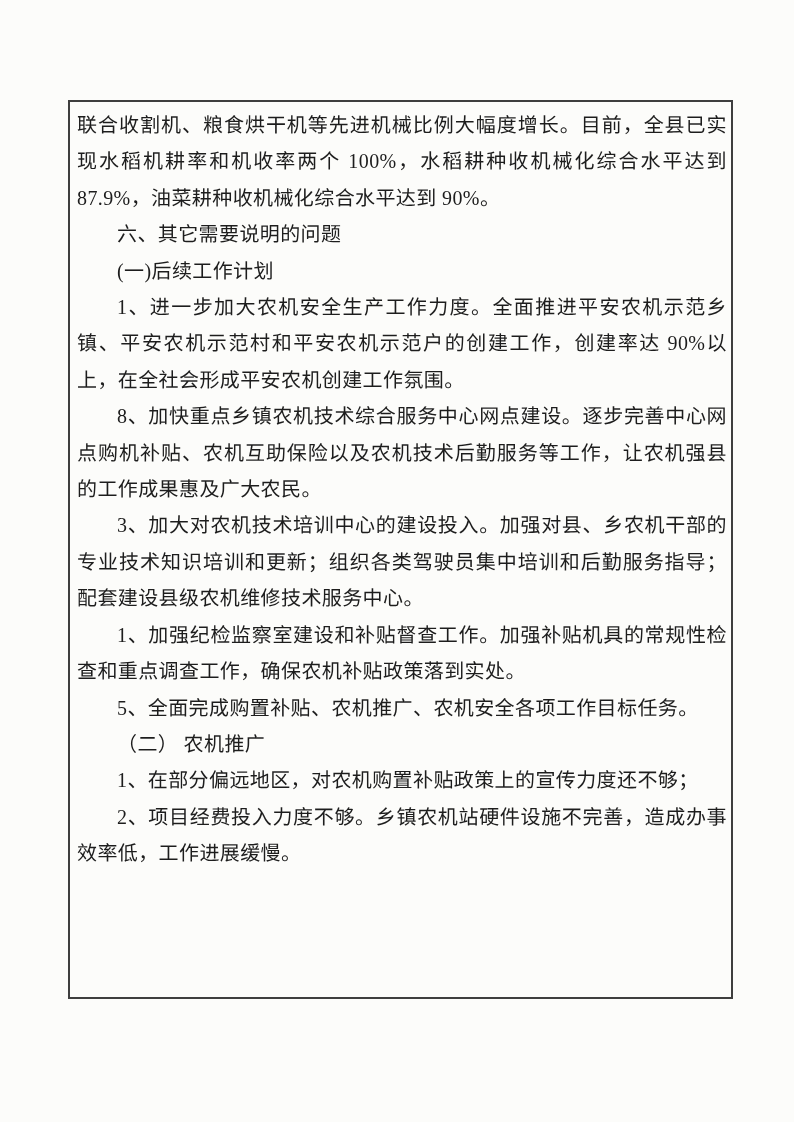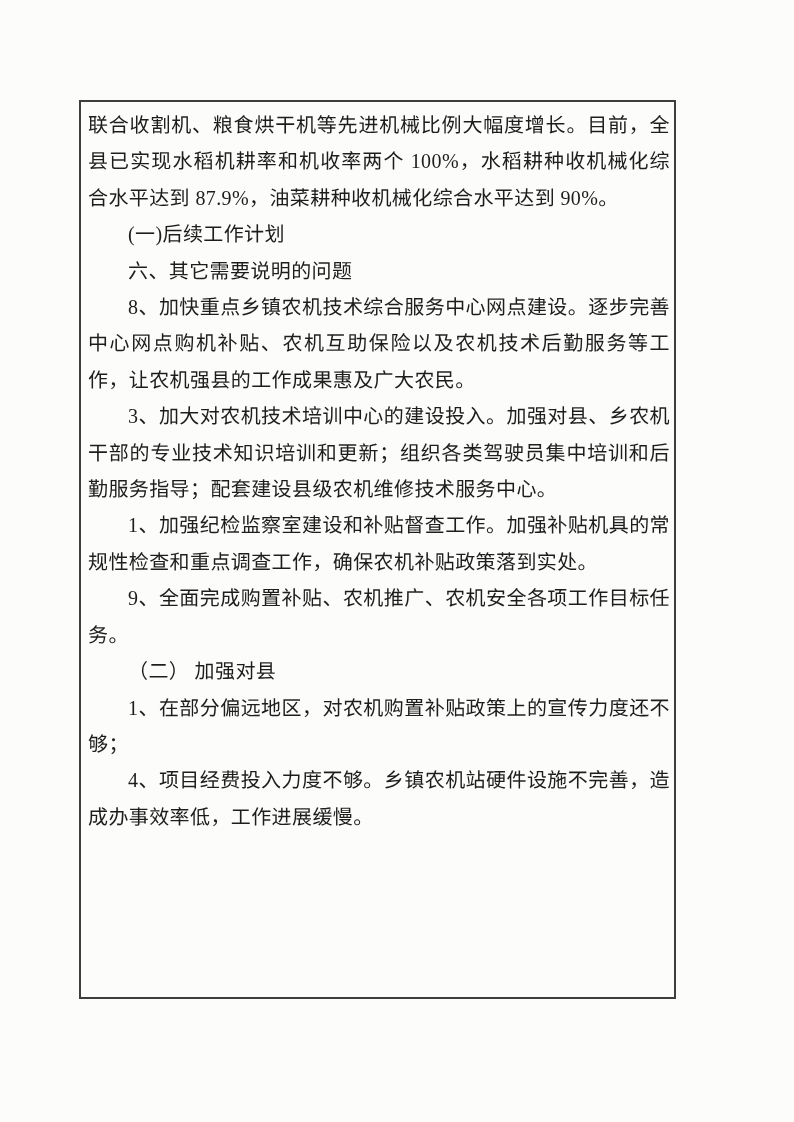--- a/index.html
+++ b/index.html
@@ -19,50 +19,50 @@
     left: 0;
     top: 0;
     width: 794px;
     height: 1122px;
     background: #fcfcfa;
   }
   .doc-box {
     position: absolute;
     left: 68px;
     top: 100px;
-    width: 597px;
+    width: 665px;
     height: 899px;
     border: 2px solid #3e3e3e;
     box-sizing: border-box;
     padding: 5px 4px 0 7px;
     overflow: hidden;
-    margin-left: 11px;
   }
   .para {
     margin: 0;
     font-size: 20px;
     line-height: 36.4px;
     letter-spacing: 0.4px;
     color: #1d1d1d;
     text-align: justify;
     text-justify: inter-ideograph;
   }
   .indent {
     text-indent: 2em;
   }
 </style>
 </head>
 <body>
 
 <div class="scan-page">
   <div class="doc-box">
     <p class="para">联合收割机、粮食烘干机等先进机械比例大幅度增长。目前，全县已实现水稻机耕率和机收率两个 100%，水稻耕种收机械化综合水平达到 87.9%，油菜耕种收机械化综合水平达到 90%。</p>
+    <p class="para indent">六、其它需要说明的问题</p>
     <p class="para indent">(一)后续工作计划</p>
-    <p class="para indent">六、其它需要说明的问题</p>
+    <p class="para indent">1、进一步加大农机安全生产工作力度。全面推进平安农机示范乡镇、平安农机示范村和平安农机示范户的创建工作，创建率达 90%以上，在全社会形成平安农机创建工作氛围。</p>
     <p class="para indent">8、加快重点乡镇农机技术综合服务中心网点建设。逐步完善中心网点购机补贴、农机互助保险以及农机技术后勤服务等工作，让农机强县的工作成果惠及广大农民。</p>
     <p class="para indent">3、加大对农机技术培训中心的建设投入。加强对县、乡农机干部的专业技术知识培训和更新；组织各类驾驶员集中培训和后勤服务指导；配套建设县级农机维修技术服务中心。</p>
     <p class="para indent">1、加强纪检监察室建设和补贴督查工作。加强补贴机具的常规性检查和重点调查工作，确保农机补贴政策落到实处。</p>
-    <p class="para indent">9、全面完成购置补贴、农机推广、农机安全各项工作目标任务。</p>
-    <p class="para indent">（二） 加强对县</p>
+    <p class="para indent">5、全面完成购置补贴、农机推广、农机安全各项工作目标任务。</p>
+    <p class="para indent">（二） 农机推广</p>
     <p class="para indent">1、在部分偏远地区，对农机购置补贴政策上的宣传力度还不够；</p>
-    <p class="para indent">4、项目经费投入力度不够。乡镇农机站硬件设施不完善，造成办事效率低，工作进展缓慢。</p>
+    <p class="para indent">2、项目经费投入力度不够。乡镇农机站硬件设施不完善，造成办事效率低，工作进展缓慢。</p>
   </div>
 </div>
 
 </body></html>

